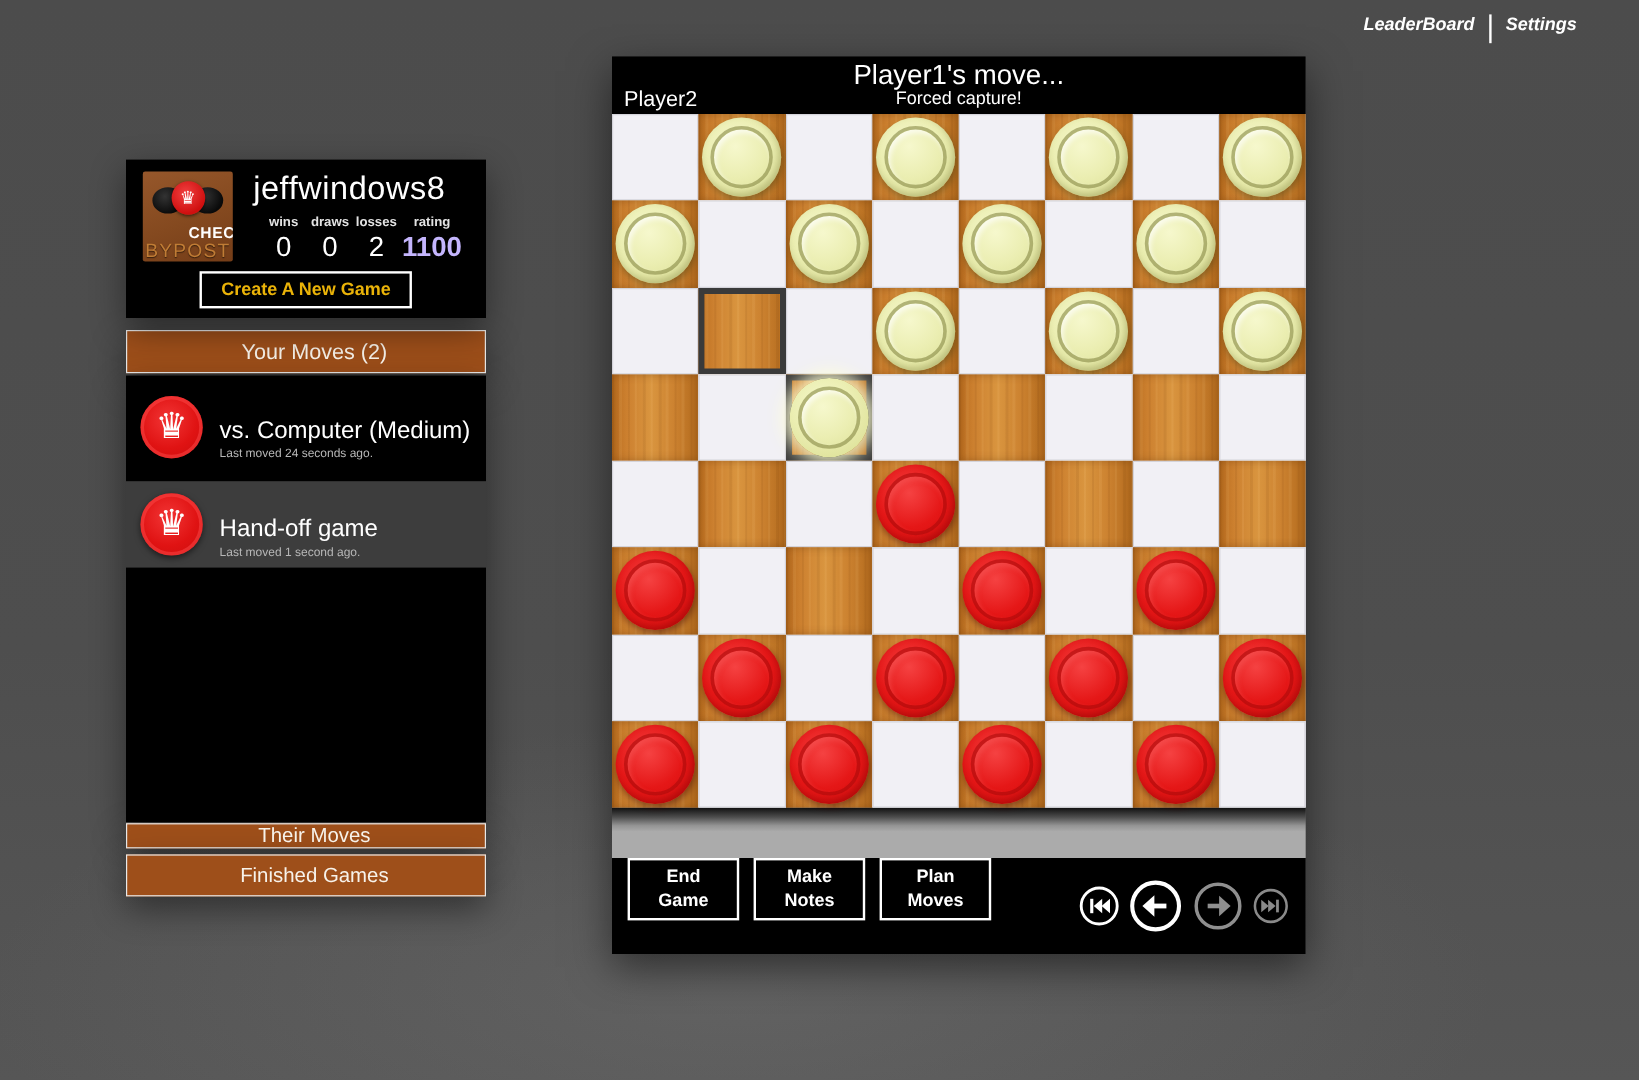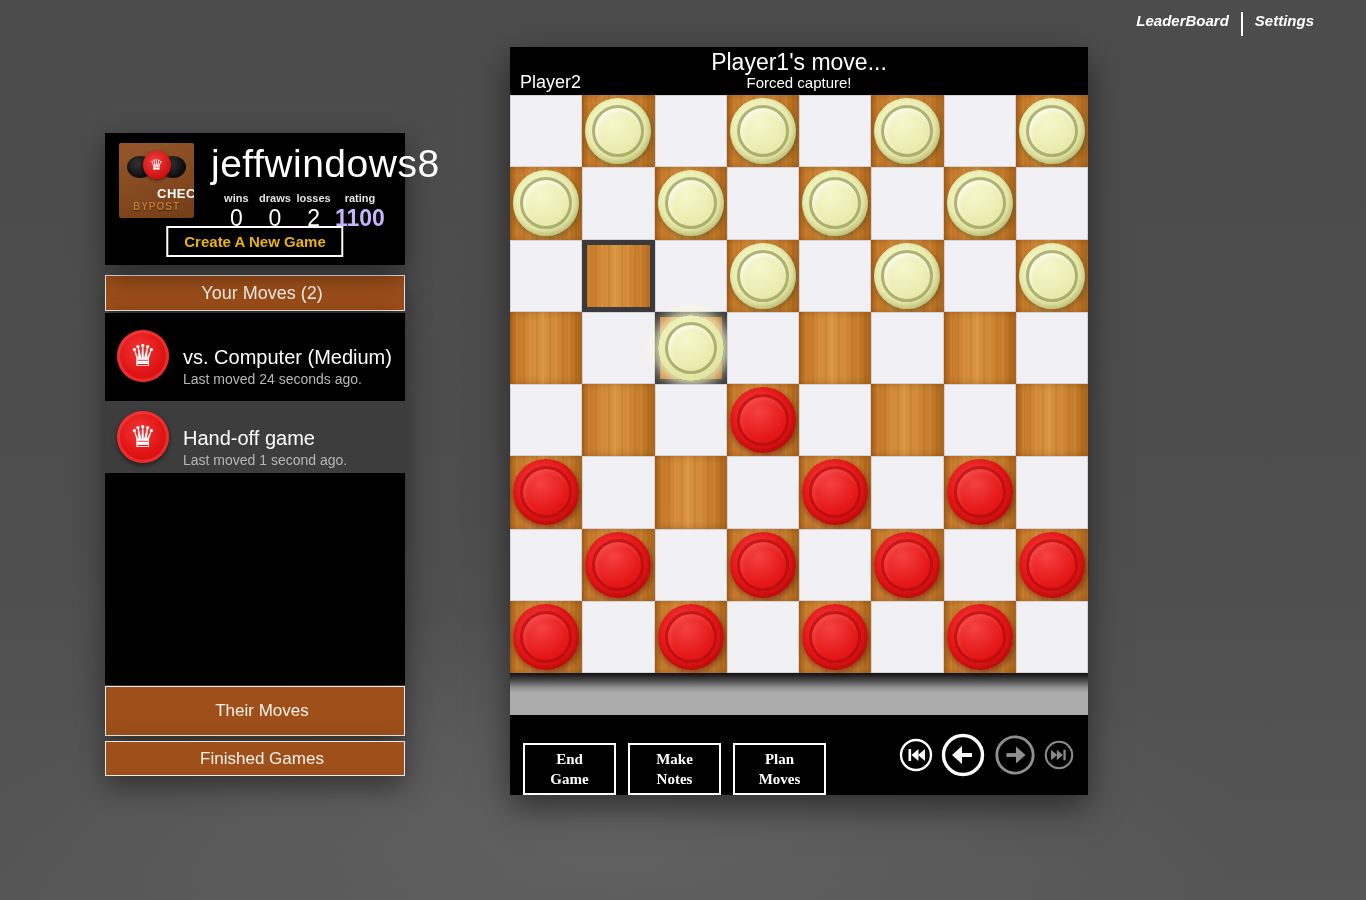--- a/index.html
+++ b/index.html
@@ -26,24 +26,24 @@
           background:linear-gradient(160deg,#96572b 0%,#84491f 55%,#743d18 100%);
           border-radius:2px; text-align:center; overflow:hidden; }
   .logo .pieces-row { position:relative; height:36px; margin-top:5px; }
   .logo .blk { position:absolute; top:8px; width:26px; height:22px; border-radius:50%; background:radial-gradient(circle at 40% 35%, #333, #0a0a0a 70%); }
   .logo .blk.l { left:8px; } .logo .blk.r { right:8px; }
   .logo .red-c { position:absolute; left:50%; top:3px; transform:translateX(-50%); width:28px; height:28px; border-radius:50%;
                  background:radial-gradient(circle at 42% 36%, #f04040, #cf0f0f 70%); box-shadow:0 1px 3px rgba(0,0,0,.6);
                  display:flex; align-items:center; justify-content:center; }
   .logo .red-c span { font-family:"DejaVu Sans", sans-serif; font-size:15px; line-height:1; color:#fff; }
   .logo .t1 { font-size:13px; font-weight:700; color:#fff; letter-spacing:.5px; margin-top:2px;margin-left:38px; }
-  .logo .t2 { font-size:10px; font-weight:700; color:#c07c35; letter-spacing:1px; text-shadow:0 1px 1px rgba(0,0,0,.6); }
+  .logo .t2 { font-size:16px; font-weight:400; color:#c07c35; letter-spacing:1px; text-shadow:0 1px 1px rgba(0,0,0,.6); }
 
   .profile-right { margin-left:92px; }
-  .username { font-size:39px; font-weight:300; text-align:left; letter-spacing:.5px; line-height:1.1; }
+  .username { font-size:27px; font-weight:300; text-align:left; letter-spacing:.5px; line-height:1.1; }
   .stats { display:flex; margin-top:6px; padding:0 6px; }
   .stat { flex:1; text-align:center; }
   .stat.rating { flex:1.4; }
   .stat .lbl { font-size:11px; color:#e3e3e3; font-weight:600; }
   .stat .val { font-size:23px; font-weight:400; color:#fff; margin-top:1px; }
   .stat.rating .val { font-weight:700; }
   .create-btn { position:absolute; left:50%; bottom:8px; transform:translateX(-50%);
                 border:2px solid #fff; background:transparent; color:#eab308;
                 font-family:inherit; font-size:15px; font-weight:700; padding:5px 16px; white-space:nowrap; cursor:pointer; }
 
@@ -54,23 +54,23 @@
   .games-list { background:#000; height:372px; margin-top:2px; }
   .game-item { height:85px; display:flex; align-items:center; padding:0 12px; cursor:pointer; }
   .game-item.selected { background:#3d3d3d; height:72px; margin-top:3px; }
   .crown-badge { width:52px; height:52px; border-radius:50%; flex:0 0 52px;
                  background:radial-gradient(circle at 44% 38%, #f23535 0%, #e01313 55%, #c90c0c 100%);
                  box-shadow:inset 0 0 0 3px rgba(255,80,80,.45), 0 2px 5px rgba(0,0,0,.55);
                  display:flex; align-items:center; justify-content:center; }
   .crown-badge span { font-family:"DejaVu Sans", sans-serif; font-size:30px; line-height:1; color:#fff; }
   .game-text { margin-left:14px;margin-top:21px; }
   .game-title { font-size:20px; font-weight:300; color:#fff; line-height:1.15; }
-  .game-sub { font-size:14px; color:#b7b7b7; margin-top:2px; }
-
-  .bar-their { margin-top:1px; height:50px; border:1px solid #e9e9e9; font-size:17px; }
+  .game-sub { font-size:10px; color:#b7b7b7; margin-top:2px; }
+
+  .bar-their { margin-top:1px; height:21px; border:1px solid #e9e9e9; font-size:17px; }
   .bar-finished { margin-top:5px; height:35px; border:1px solid #e9e9e9; font-size:17px; }
 
   
   .game-area { position:absolute; left:510px; top:47px; width:578px; box-shadow:0 12px 32px rgba(0,0,0,.5); }
   .board-header { background:#000; height:48px; position:relative; }
   .status-title { text-align:center; font-size:23px; font-weight:300; padding-top:2px; }
   .status-sub { text-align:center; font-size:15px; font-weight:400; margin-top:-2px; }
   .opponent { position:absolute; left:10px; bottom:2px; font-size:18px; font-weight:300; }
 
   .board { width:578px; height:578px; display:grid; grid-template-columns:repeat(8,1fr); grid-template-rows:repeat(8,1fr);
@@ -89,21 +89,21 @@
   .piece.cream { background:radial-gradient(circle at 42% 36%, #f6f8cd 0%, #ebeeb2 45%, #d8dc8e 100%);
                  box-shadow:1px 3px 6px rgba(60,60,20,.45), inset -2px -3px 5px rgba(120,120,60,.35); }
   .piece.cream::before { border:3px solid rgba(125,128,60,.55); box-shadow:inset 2px 3px 4px rgba(255,255,255,.7); }
   .piece.red { background:radial-gradient(circle at 42% 36%, #f54242 0%, #e51717 50%, #d20d0d 100%);
                box-shadow:1px 3px 6px rgba(60,0,0,.5), inset -2px -3px 6px rgba(120,0,0,.4); }
   .piece.red::before { border:3px solid rgba(165,10,10,.55); box-shadow:inset 2px 3px 4px rgba(255,120,120,.35); }
   .piece.glow { box-shadow:0 0 14px 5px rgba(255,255,215,.9), 1px 3px 6px rgba(60,60,20,.35); }
 
   .board-strip { height:42px; background:linear-gradient(180deg,#101010 0px,#4e4e4e 8px,#949494 15px,#ababab 20px,#ababab 100%); }
 
-  .board-toolbar { height:80px; background:#000; position:relative; display:flex; align-items:flex-end; padding-left:13px;font-family:Liberation Serif, serif; }
+  .board-toolbar { height:80px; background:#000; position:relative; display:flex; align-items:flex-start; padding-left:13px; }
   .tb-btn { width:93px; height:52px; margin-right:12px; border:2px solid #fff; background:#000; color:#fff;
             font-family:inherit; font-size:15px; font-weight:700; line-height:1.35; white-space:pre-line; cursor:pointer; }
   .nav-group { position:absolute; right:14px; top:0; height:80px; display:flex; align-items:center; gap:7px; }
   .nav-btn { background:none; border:none; padding:0; cursor:pointer; display:flex; align-items:center; }
 </style>
 </head>
 <body>
 
 <div class="top-nav">
   <span class="nav-link">LeaderBoard</span>

